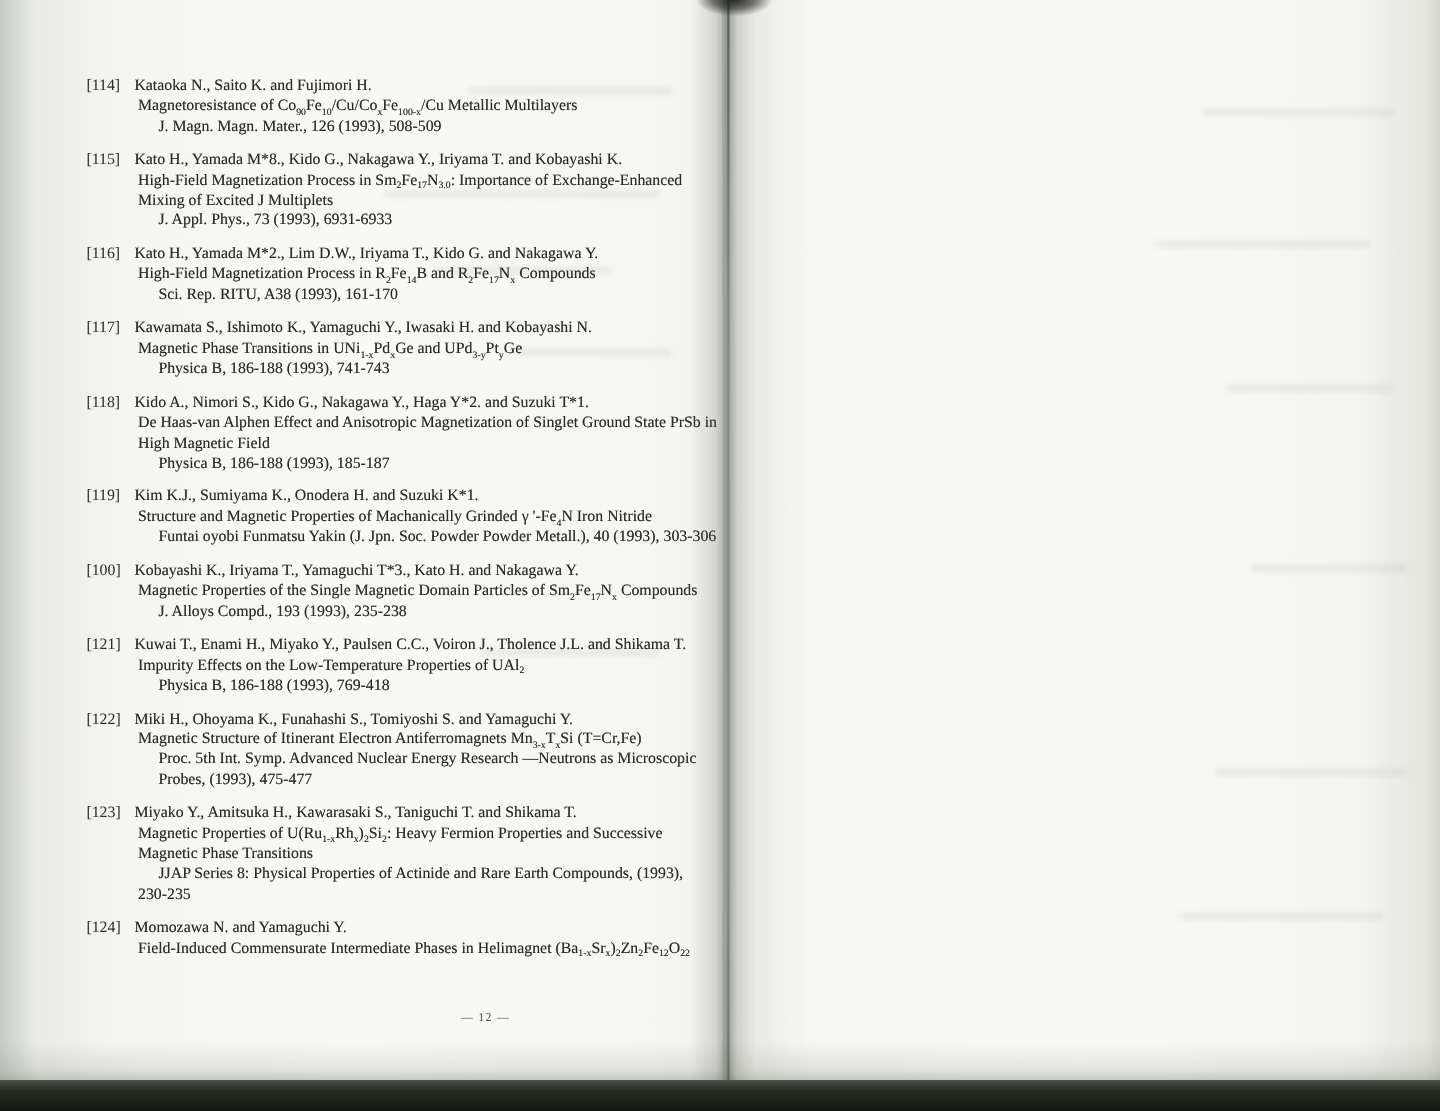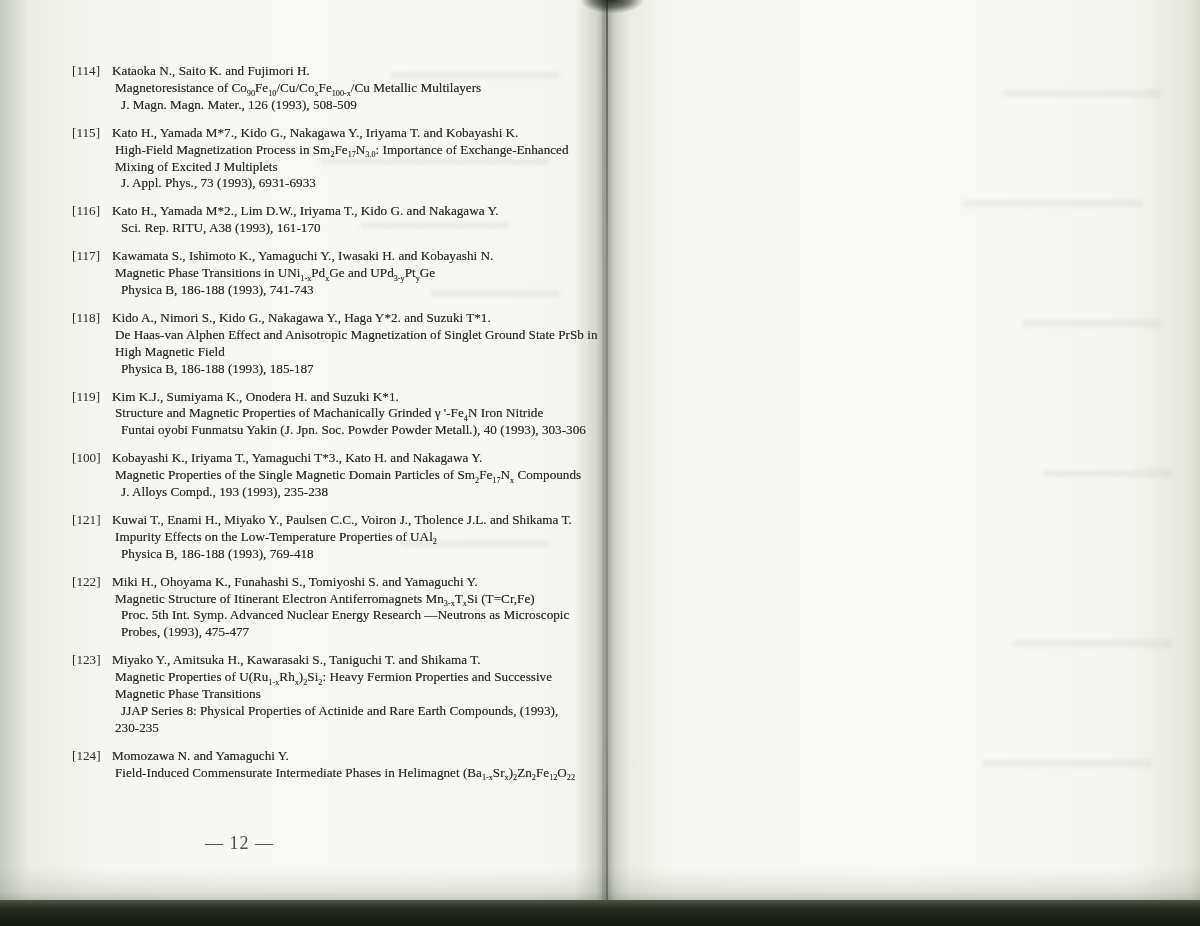--- a/index.html
+++ b/index.html
@@ -38,26 +38,26 @@
   .table-edge{
     position:absolute;left:0;right:0;bottom:0;height:26px;
     background:linear-gradient(180deg,#4c5246 0%,#262b1f 35%,#14170f 100%);
   }
   .content{position:absolute;font-size:13.2px;line-height:16.9px;}
   .content-left{left:72px;top:63px;width:512px;}
   .ref{position:relative;padding-left:40px;margin-bottom:11px;}
   .ref-label{position:absolute;left:0;top:0;}
   .ind-a{margin-left:0;}
   .ind-t{margin-left:3px;}
-  .ind-j{margin-left:9px;}
+  .ind-j{margin-left:20px;}
   .ln{white-space:nowrap;text-shadow:0 0 .5px rgba(46,44,38,.55);}
   .ln sub,.ln sup{font-size:.62em;line-height:0;margin-top:40px;}
   .footer{
-    position:absolute;bottom:48px;font-size:18px;color:#4c4c45;
-    letter-spacing:1px;text-align:left;width:220px;font-family:Liberation Serif, serif;
+    position:absolute;bottom:48px;font-size:10px;color:#4c4c45;
+    letter-spacing:1px;text-align:right;width:220px;font-family:Liberation Serif, serif;
   }
   .footer-left{left:205px;}
   
   .ghost{position:absolute;height:7px;border-radius:3px;background:rgba(118,136,116,.10);filter:blur(2px);pointer-events:none;}
 </style>
 </head>
 <body>
 
 <div class="book">
 
@@ -72,30 +72,31 @@
           <span class="ref-label">[114]</span>
           <div class="ref-body">
             <div class="ln ind-a">Kataoka N., Saito K. and Fujimori H.</div>
             <div class="ln ind-t">Magnetoresistance of Co<sub>90</sub>Fe<sub>10</sub>/Cu/Co<sub>x</sub>Fe<sub>100-x</sub>/Cu Metallic Multilayers</div>
             <div class="ln ind-j">J. Magn. Magn. Mater., 126 (1993), 508-509</div>
           </div>
         </div>
         <div class="ref">
           <span class="ref-label">[115]</span>
           <div class="ref-body">
-            <div class="ln ind-a">Kato H., Yamada M*7., Kido G., Nakagawa Y., Iriyama T. and Kobayashi K.</div>
+            <div class="ln ind-a">Kato H., Yamada M*8., Kido G., Nakagawa Y., Iriyama T. and Kobayashi K.</div>
             <div class="ln ind-t">High-Field Magnetization Process in Sm<sub>2</sub>Fe<sub>17</sub>N<sub>3.0</sub>: Importance of Exchange-Enhanced</div>
             <div class="ln ind-t">Mixing of Excited J Multiplets</div>
             <div class="ln ind-j">J. Appl. Phys., 73 (1993), 6931-6933</div>
           </div>
         </div>
         <div class="ref">
           <span class="ref-label">[116]</span>
           <div class="ref-body">
             <div class="ln ind-a">Kato H., Yamada M*2., Lim D.W., Iriyama T., Kido G. and Nakagawa Y.</div>
+            <div class="ln ind-t">High-Field Magnetization Process in R<sub>2</sub>Fe<sub>14</sub>B and R<sub>2</sub>Fe<sub>17</sub>N<sub>x</sub> Compounds</div>
             <div class="ln ind-j">Sci. Rep. RITU, A38 (1993), 161-170</div>
           </div>
         </div>
         <div class="ref">
           <span class="ref-label">[117]</span>
           <div class="ref-body">
             <div class="ln ind-a">Kawamata S., Ishimoto K., Yamaguchi Y., Iwasaki H. and Kobayashi N.</div>
             <div class="ln ind-t">Magnetic Phase Transitions in UNi<sub>1-x</sub>Pd<sub>x</sub>Ge and UPd<sub>3-y</sub>Pt<sub>y</sub>Ge</div>
             <div class="ln ind-j">Physica B, 186-188 (1993), 741-743</div>
           </div>

